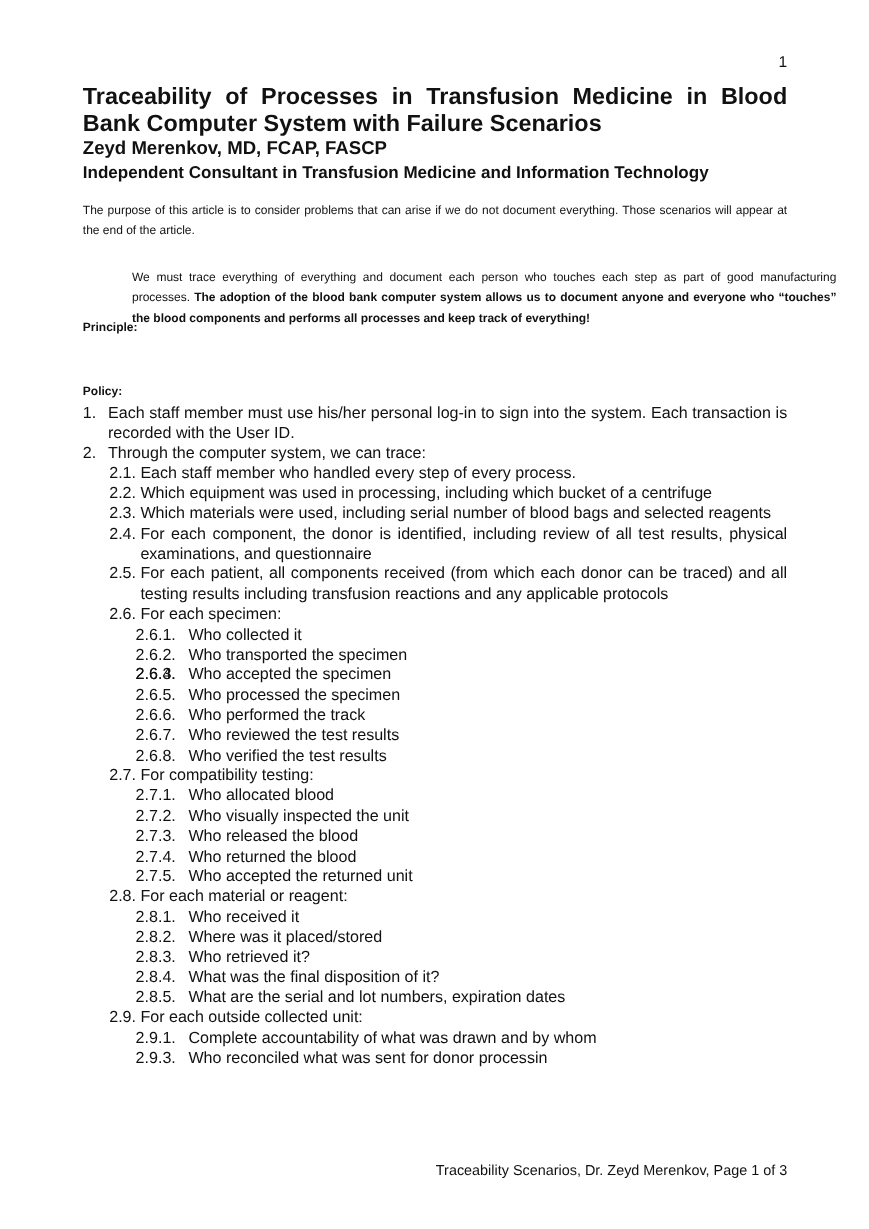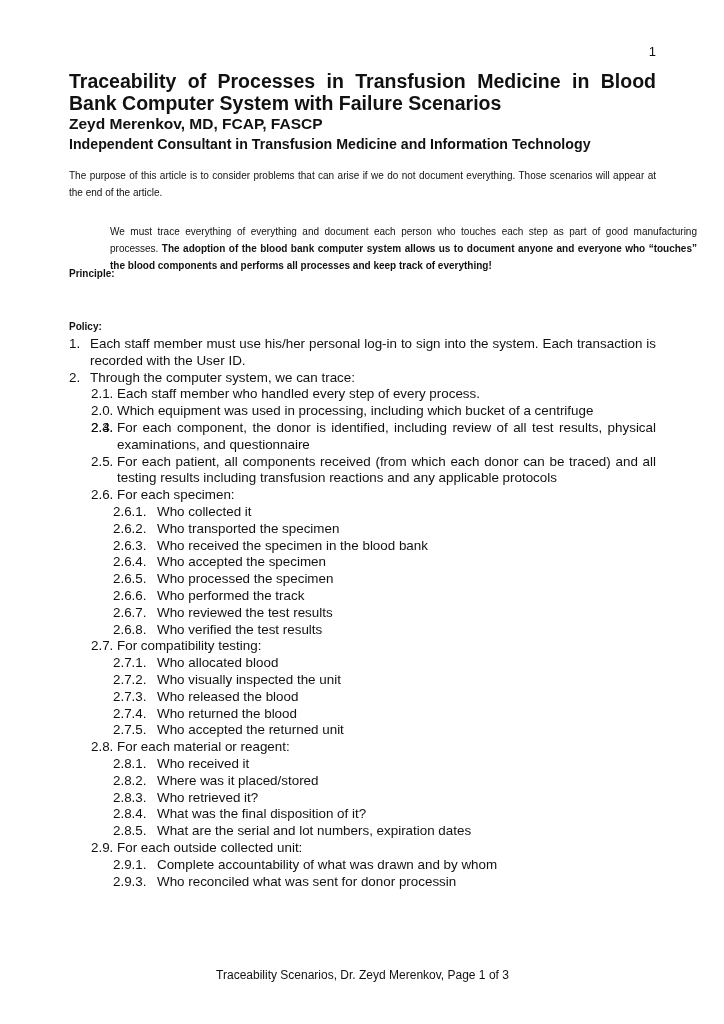--- a/index.html
+++ b/index.html
@@ -18,46 +18,46 @@
     .policy-h { position: absolute; top: 319px; left: 0; font-weight: bold; }
     .list { position: absolute; top: 336px; left: 0; width: 587px; }
     .li { position: relative; font-size: 13.4px; line-height: 16.8px; text-align: justify; }
     .l1 { padding-left: 21px; }
     .l1 > .num { position: absolute; left: 0; }
     .l2 { padding-left: 48px; }
     .l2 > .num { position: absolute; left: 22px; }
     .l3 { padding-left: 88px; }
     .l3 > .num { position: absolute; left: 44px; }
     .bold { font-weight: bold; }
-    .footer { position: absolute; top: 968px; left: 0; width: 587px; text-align: center; font-size: 12px; }
+    .footer { position: absolute; top: 968px; left: 0; width: 587px; text-align: right; font-size: 12px; }
   </style>
 </head>
 <body>
 
 <div class="page">
   <div class="pagenum">1</div>
   <div class="title">Traceability of Processes in Transfusion Medicine in Blood Bank Computer System with Failure Scenarios</div>
   <div class="author">Zeyd Merenkov, MD, FCAP, FASCP</div>
   <div class="affil">Independent Consultant in Transfusion Medicine and Information Technology</div>
   <div class="p intro">The purpose of this article is to consider problems that can arise if we do not document everything.  Those scenarios will appear at the end of the article.</div>
   <div class="p principle-h">Principle:</div>
   <div class="p principle"><span>We must trace everything of everything and document each person who touches each step as part of good manufacturing processes.  </span><span class="bold">The adoption of the blood bank computer system allows us to document anyone and everyone who “touches” the blood components and performs all processes and keep track of everything!</span></div>
   <div class="p policy-h">Policy:</div>
   <div class="list" id="policy-list">
       <div class="li l1"><span class="num">1.</span><span>Each staff member must use his/her personal log-in to sign into the system.  Each transaction is recorded with the User ID.</span></div>
       <div class="li l1"><span class="num">2.</span><span>Through the computer system, we can trace:</span></div>
       <div class="li l2"><span class="num">2.1.</span><span>Each staff member who handled every step of every process.</span></div>
-      <div class="li l2"><span class="num">2.0.</span><span>Which equipment was used in processing, including which bucket of a centrifuge</span></div>
-      <div class="li l2"><span class="num">2.3.</span></div>
+      <div class="li l2"><span class="num">2.2.</span><span>Which equipment was used in processing, including which bucket of a centrifuge</span></div>
+      <div class="li l2"><span class="num">2.3.</span><span>Which materials were used, including serial number of blood bags and selected reagents</span></div>
       <div class="li l2"><span class="num">2.4.</span><span>For each component, the donor is identified, including review of all test results, physical examinations, and questionnaire</span></div>
       <div class="li l2"><span class="num">2.5.</span><span>For each patient, all components received (from which each donor can be traced) and all testing results including transfusion reactions and any applicable protocols</span></div>
       <div class="li l2"><span class="num">2.6.</span><span>For each specimen:</span></div>
       <div class="li l3"><span class="num">2.6.1.</span><span>Who collected it</span></div>
       <div class="li l3"><span class="num">2.6.2.</span><span>Who transported the specimen</span></div>
-      <div class="li l3"><span class="num">2.6.3.</span><span>Who received the specimen in the blood bank</span></div>
+      <div class="li l3"><span class="num">2.6.3.</span></div>
       <div class="li l3"><span class="num">2.6.4.</span><span>Who accepted the specimen</span></div>
       <div class="li l3"><span class="num">2.6.5.</span><span>Who processed the specimen</span></div>
       <div class="li l3"><span class="num">2.6.6.</span><span>Who performed the track</span></div>
       <div class="li l3"><span class="num">2.6.7.</span><span>Who reviewed the test results</span></div>
       <div class="li l3"><span class="num">2.6.8.</span><span>Who verified the test results</span></div>
       <div class="li l2"><span class="num">2.7.</span><span>For compatibility testing:</span></div>
       <div class="li l3"><span class="num">2.7.1.</span><span>Who allocated blood</span></div>
       <div class="li l3"><span class="num">2.7.2.</span><span>Who visually inspected the unit</span></div>
       <div class="li l3"><span class="num">2.7.3.</span><span>Who released the blood</span></div>
       <div class="li l3"><span class="num">2.7.4.</span><span>Who returned the blood</span></div>

